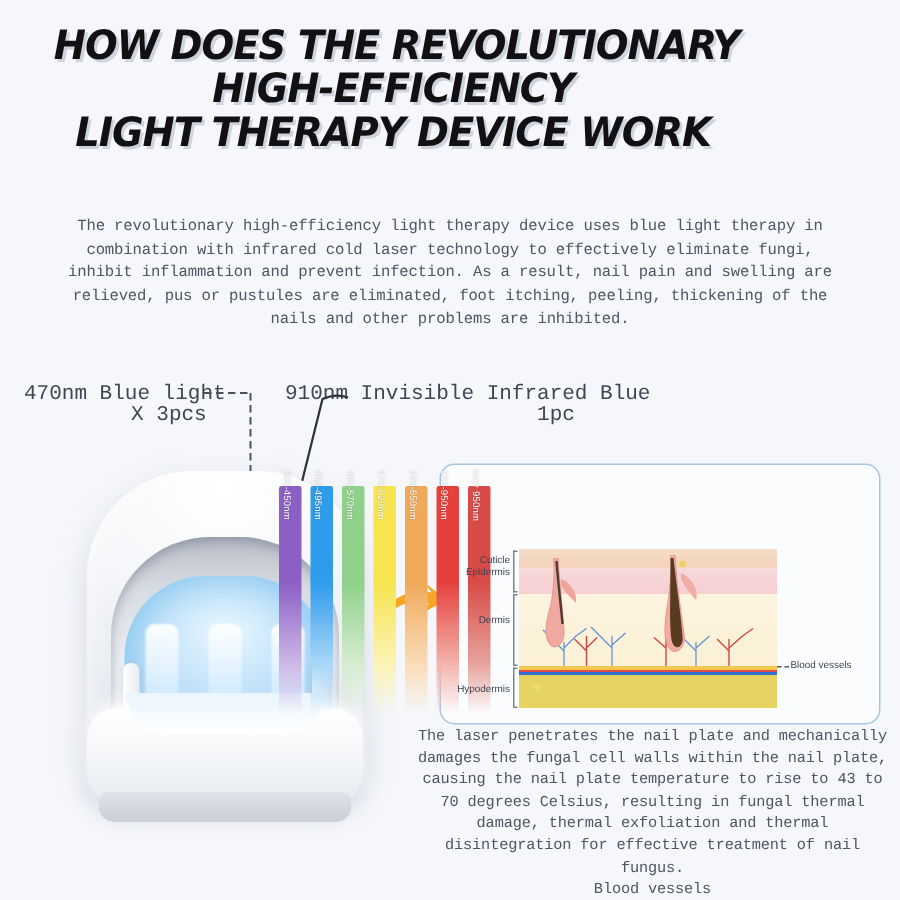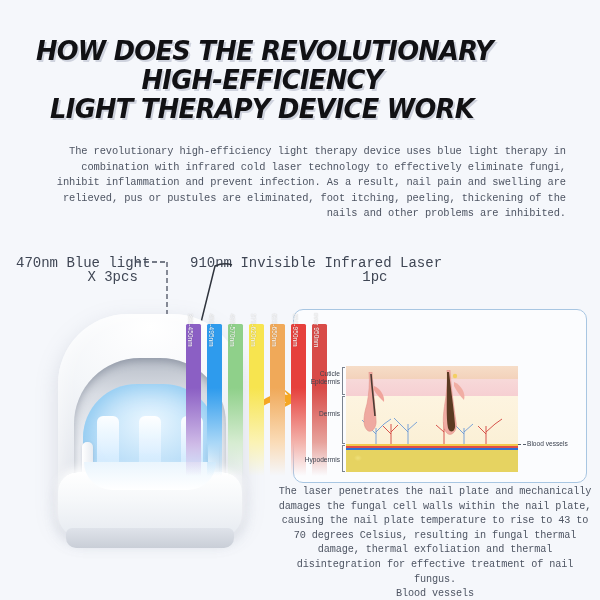--- a/index.html
+++ b/index.html
@@ -8,42 +8,42 @@
     width: 600px; height: 600px;
     background: #f5f7fb;
     font-family: "Liberation Mono", "DejaVu Sans Mono", monospace;
     overflow: hidden;
     position: relative;
   }
 
   
   #heading {
     position: absolute;
-    top: 36px; left: 0; width: 500px;
+    top: 16px; left: 0; width: 500px;
     text-align: center;
     padding-left: 24px;
   }
   #heading .hl {
     font-family: "DejaVu Sans", "Liberation Sans", sans-serif;
     font-weight: 700;
     font-style: italic;
     font-size: 27px;
     line-height: 29px;
     letter-spacing: -0.7px;
     color: #111114;
     text-shadow: 2px 2px 0 #cfd3de;
     white-space: nowrap;
     transform: scaleX(0.95);
   }
 
   
   #intro {
     position: absolute;
     top: 134px; left: 34px; width: 532px;
-    text-align: right;
+    text-align: center;
     font-size: 10.4px;
     line-height: 15.4px;
     color: #4e5563;
     letter-spacing: -0.1px;
   }
 
   
   .callout {
     position: absolute;
     font-size: 14px;
@@ -255,21 +255,21 @@
 <div id="heading">
   <div class="hl">HOW DOES THE REVOLUTIONARY</div>
   <div class="hl">HIGH-EFFICIENCY</div>
   <div class="hl">LIGHT THERAPY DEVICE WORK</div>
 </div>
 
 <p id="intro">The revolutionary high-efficiency light therapy device  uses blue light therapy in combination with infrared cold laser technology to effectively eliminate fungi, inhibit inflammation and prevent infection. As a result, nail pain and swelling are relieved, pus or pustules are eliminated, foot itching, peeling, thickening of the nails and other problems are inhibited.</p>
 
 <div class="callout" id="callout-blue">470nm Blue light
        X 3pcs</div>
-<div class="callout" id="callout-laser">910nm Invisible Infrared Laser
+<div class="callout" id="callout-laser">910nm Invisible Infrared Blue
               1pc</div>
 
 <svg id="leaders" viewBox="0 0 600 600">
 
   <path d="M136 262 H167" stroke="#4a5160" stroke-width="1.3" stroke-dasharray="5 3" fill="none"></path>
   <path d="M167 262 V404" stroke="#4a5160" stroke-width="1.3" stroke-dasharray="5 3" fill="none"></path>
 
   <path d="M137 404 L167 404 L152 425 Z" stroke="#3c4350" stroke-width="1.1" stroke-dasharray="3 2.5" fill="none"></path>
   <circle cx="137" cy="404" r="3.4" fill="#26292f"></circle>
   <circle cx="167" cy="404" r="3.4" fill="#26292f"></circle>

